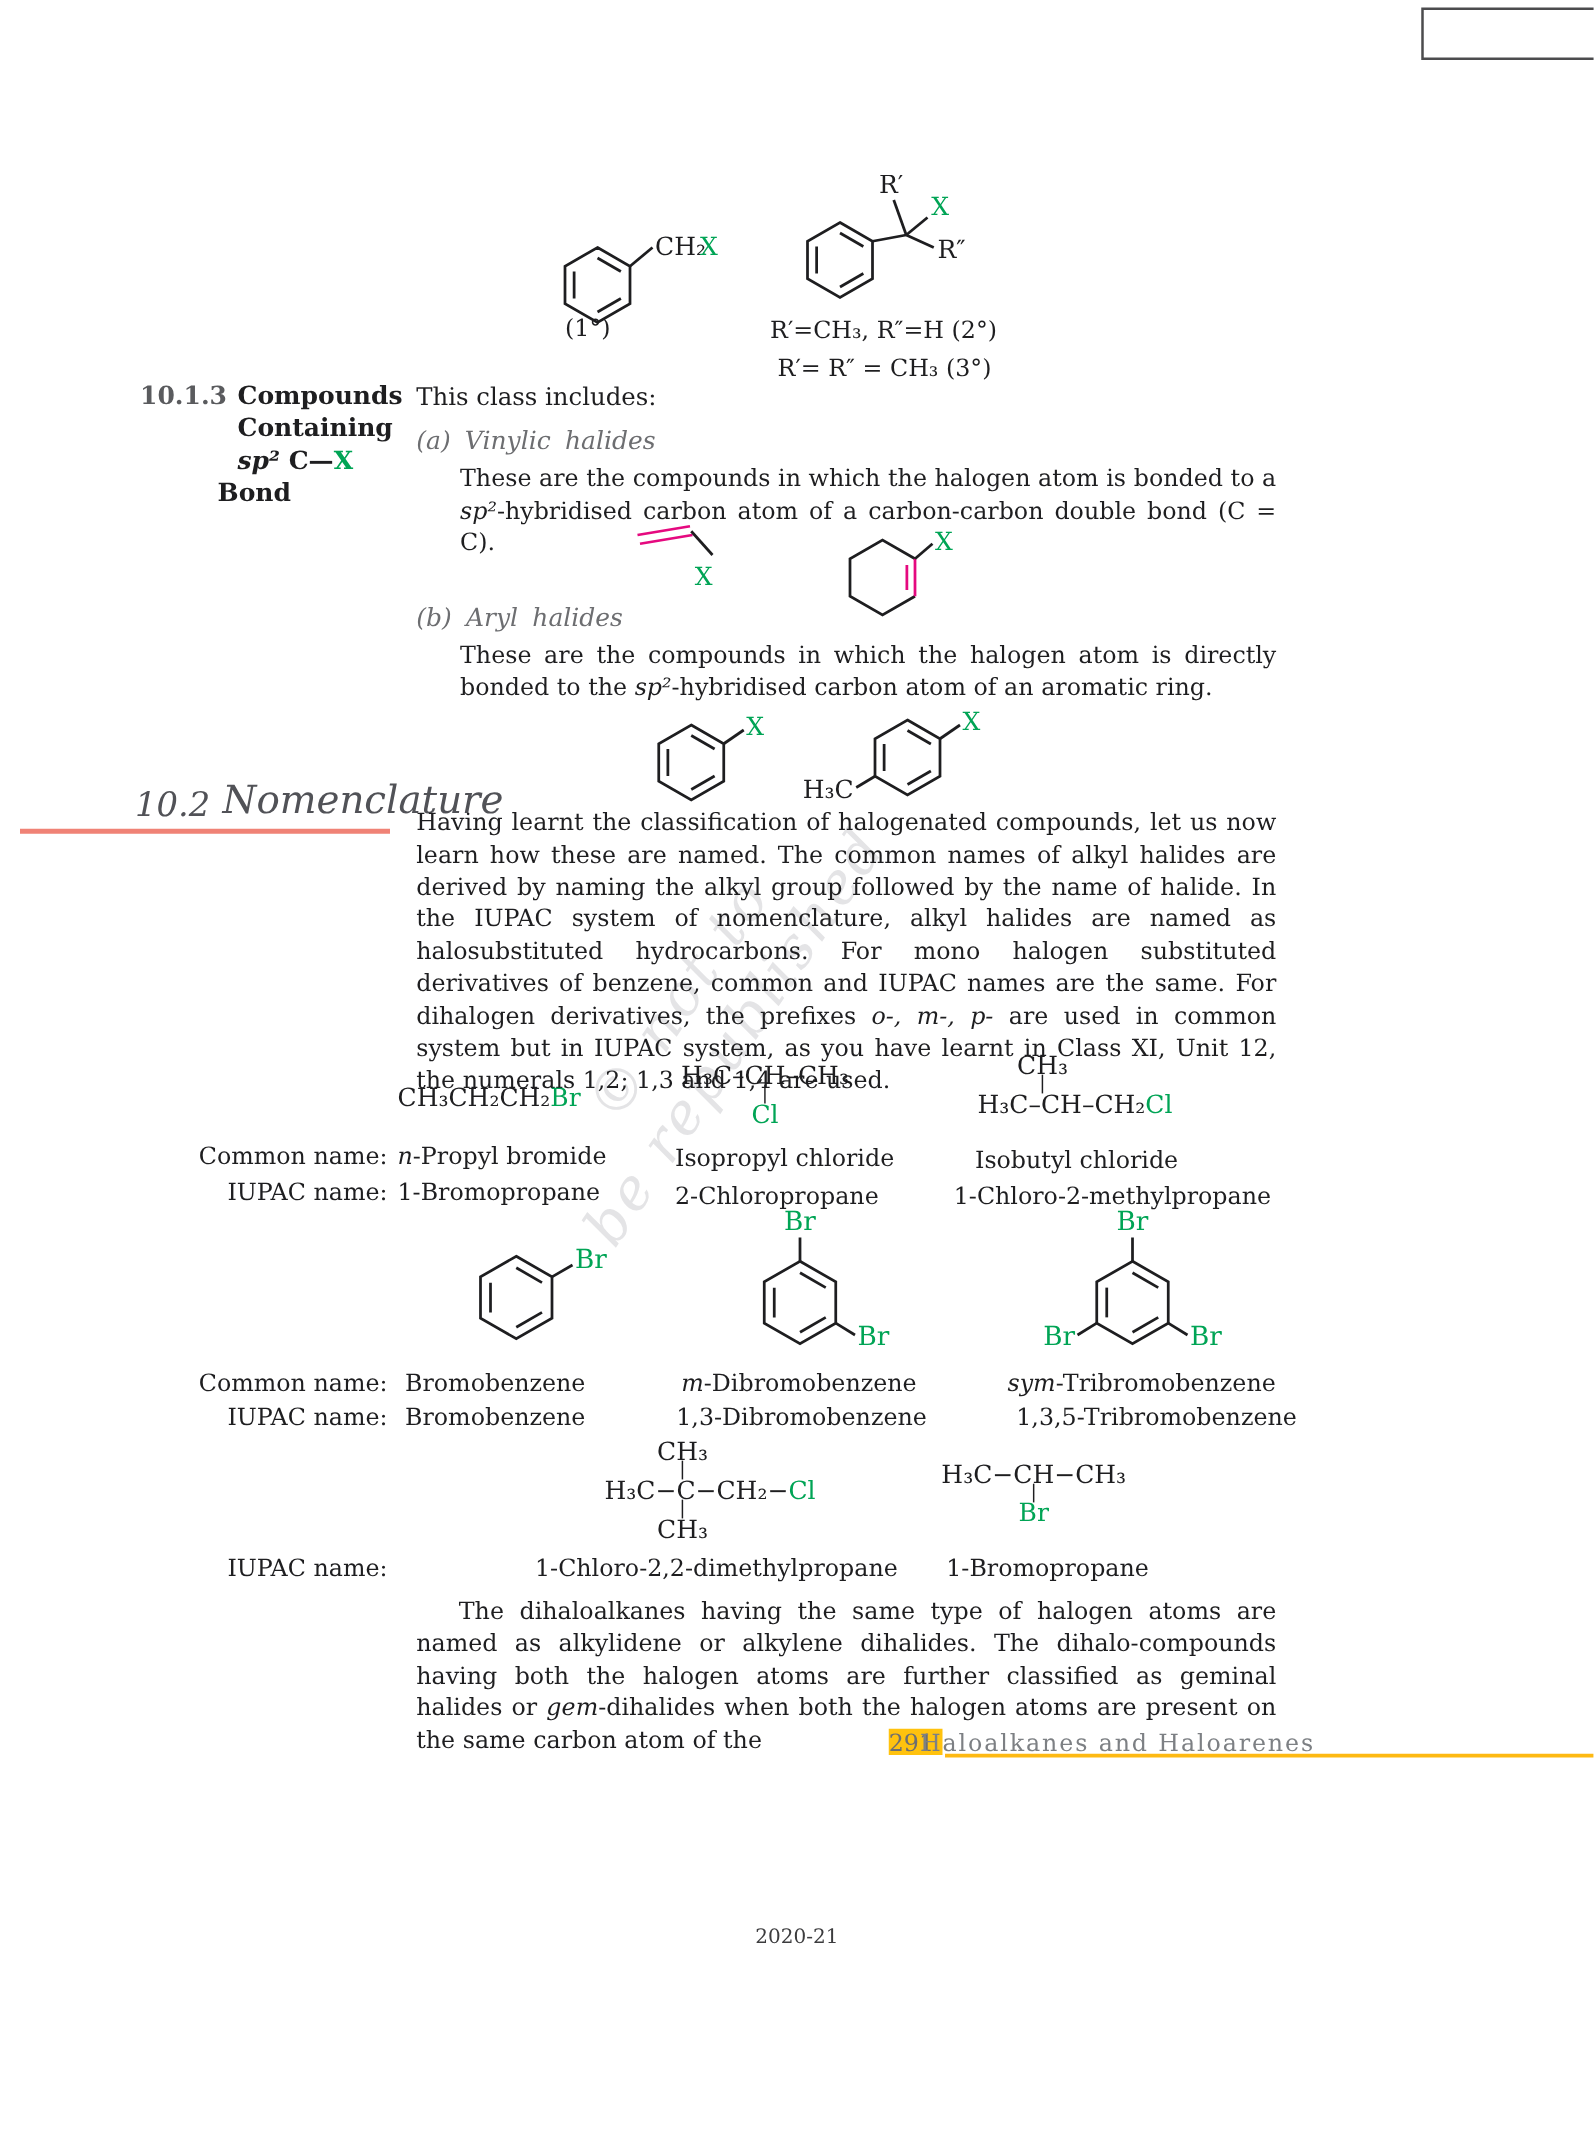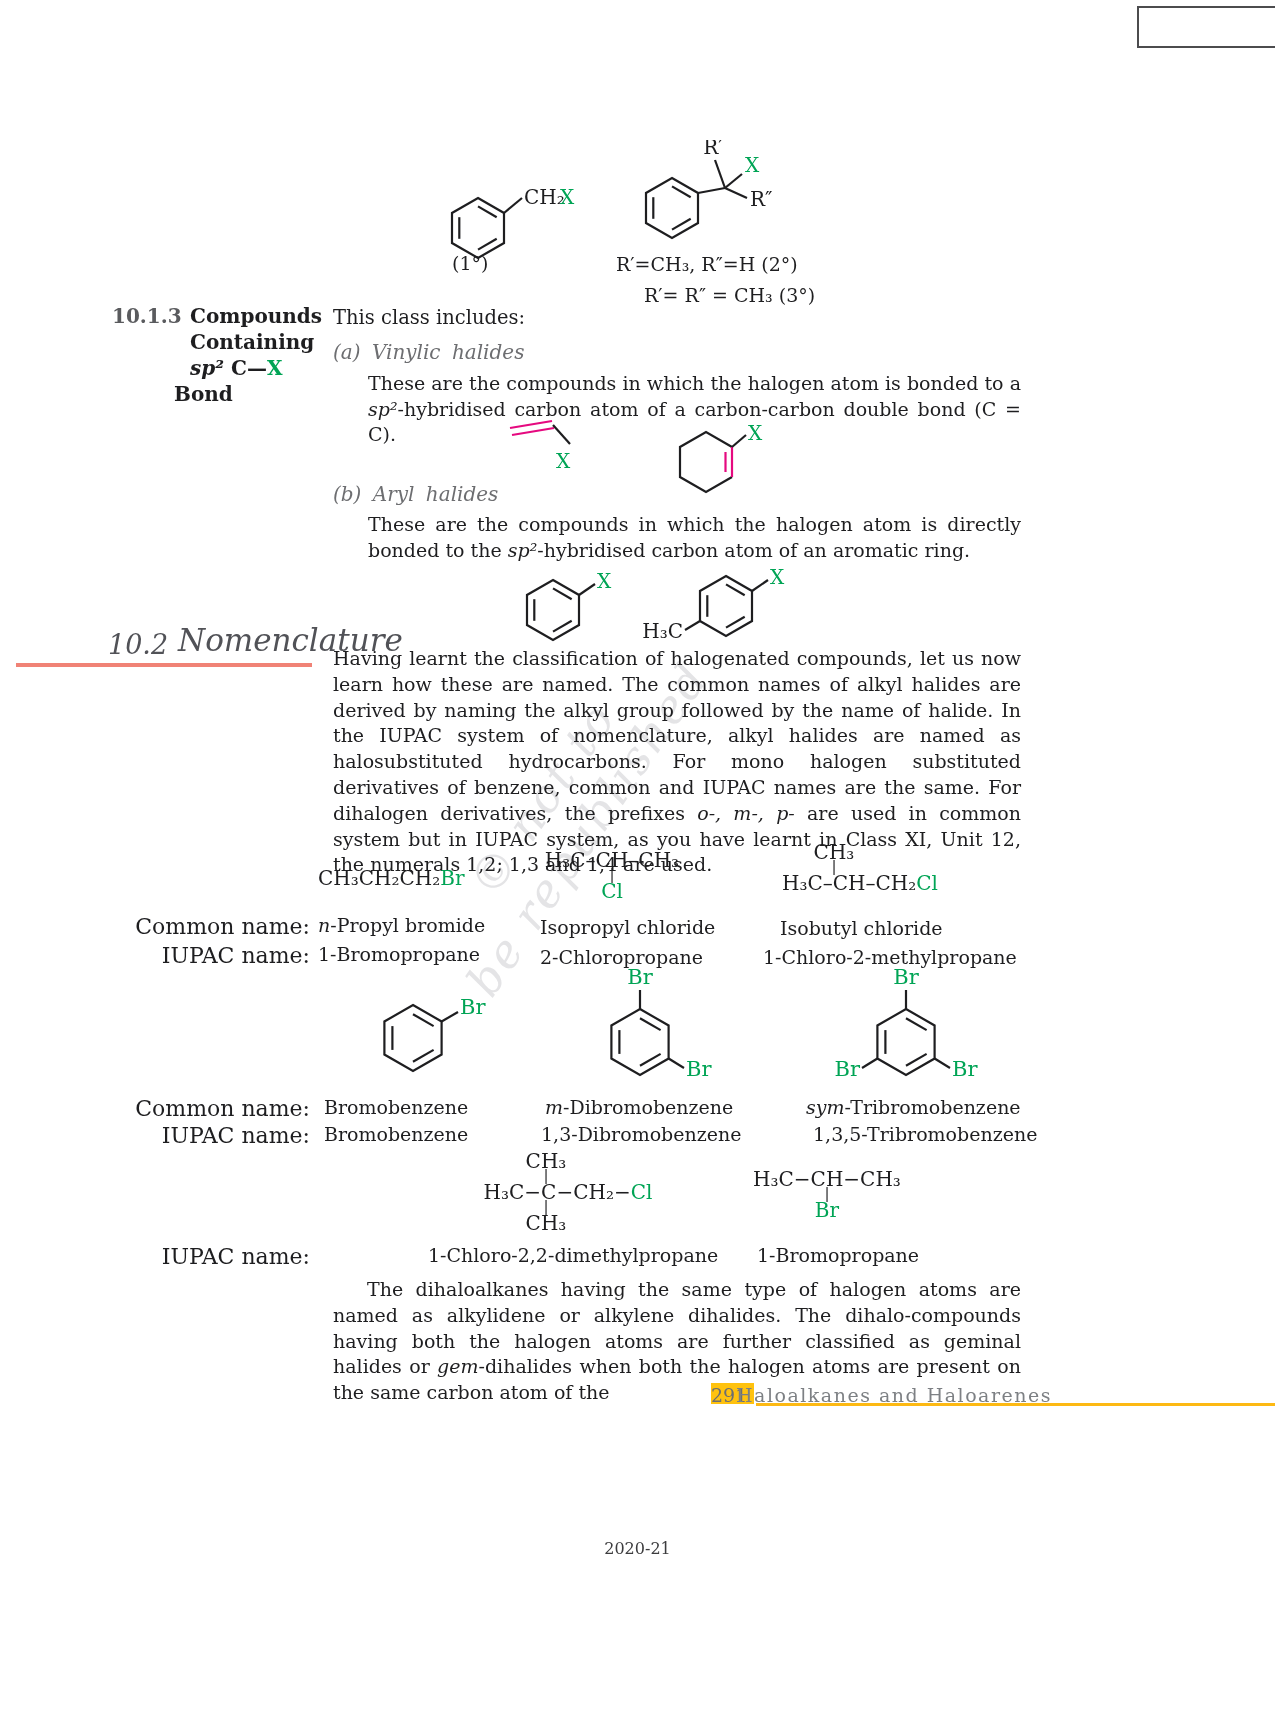--- a/index.html
+++ b/index.html
@@ -14,21 +14,21 @@
   .para{position:absolute;text-align:justify;font-size:19px;line-height:25.5px;color:var(--ink);}
   .subhead{position:absolute;font-size:20px;font-weight:normal;font-style:italic;
            color:var(--heading-gray);word-spacing:5px;}
   .secnum{position:absolute;font-size:20px;font-weight:bold;color:#5a5b5e;}
   .sectitle{position:absolute;font-size:20px;font-weight:bold;color:var(--ink);}
   .green{color:var(--halogen-green);}
   .formula{position:absolute;font-size:20px;white-space:nowrap;}
   .stack{position:absolute;text-align:center;font-size:20px;}
   .stack div{height:18px;line-height:18px;white-space:nowrap;}
   .stack .bar{height:13px;line-height:11px;font-size:15px;}
-  .namelabel{position:absolute;left:110px;width:200px;text-align:right;font-size:22px;}
+  .namelabel{position:absolute;left:110px;width:200px;text-align:right;font-size:19px;}
   .nameval{position:absolute;font-size:19px;white-space:nowrap;}
   svg text{font-family:"DejaVu Serif","DejaVu Sans",serif;fill:var(--ink);}
   svg .hal{fill:var(--halogen-green);}
   svg line,svg polygon,svg polyline{stroke:var(--ink);stroke-width:2.2;fill:none;}
   svg .pink{stroke:var(--bond-pink);}
   .watermark{position:absolute;left:330px;top:760px;width:470px;transform:rotate(-56deg);
      text-align:center;font-size:46px;letter-spacing:3px;color:rgba(120,120,128,0.20);
      font-style:italic;pointer-events:none;}
   .cornerbox{position:absolute;left:1137px;top:6px;width:200px;height:38px;border:2px solid #4c4c4e;}
 </style>
@@ -62,21 +62,21 @@
     <line x1="41.3" y1="78.8" x2="41.3" y2="57.2"></line>
     <line x1="86" y1="53" x2="113" y2="48"></line>
     <line x1="113" y1="48" x2="103" y2="20"></line>
     <line x1="113" y1="48" x2="130" y2="34"></line>
     <line x1="113" y1="48" x2="135" y2="58"></line>
     <text x="101" y="14" font-size="20" text-anchor="middle">R′</text>
     <text x="133" y="32" font-size="20" class="hal">X</text>
     <text x="138" y="66" font-size="20">R″</text>
   </svg>
   <div class="abs" style="left:616px;top:253px;font-size:19px;">R′=CH₃, R″=H (2°)</div>
-  <div class="abs" style="left:644px;top:284px;font-size:19px;">R′= R″ = CH₃ (3°)</div>
+  <div class="abs" style="left:622px;top:284px;font-size:19px;">R′= R″ = CH₃ (3°)</div>
 
   <div class="secnum" style="left:112px;top:304px;">10.1.3</div>
   <div class="sectitle" style="left:190px;top:304px;">Compounds</div>
   <div class="sectitle" style="left:190px;top:330px;">Containing</div>
   <div class="sectitle" style="left:190px;top:356px;">
     <i>sp²</i><span> C—</span><span class="green">X</span>
   </div>
   <div class="sectitle" style="left:174px;top:382px;">Bond</div>
 
   <div class="abs" style="left:333px;top:306px;font-size:19.5px;">This class includes:</div>

